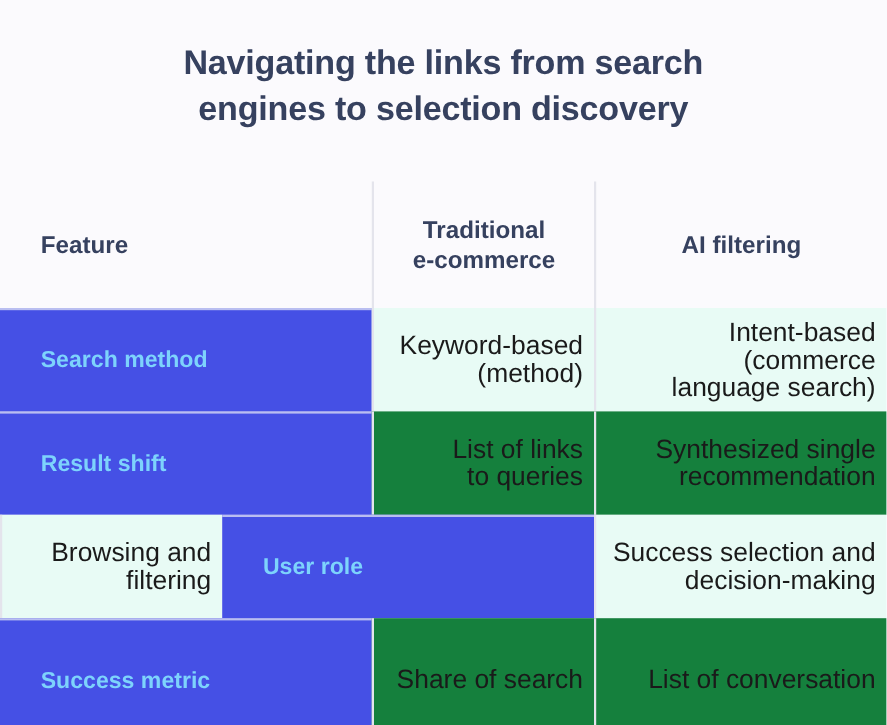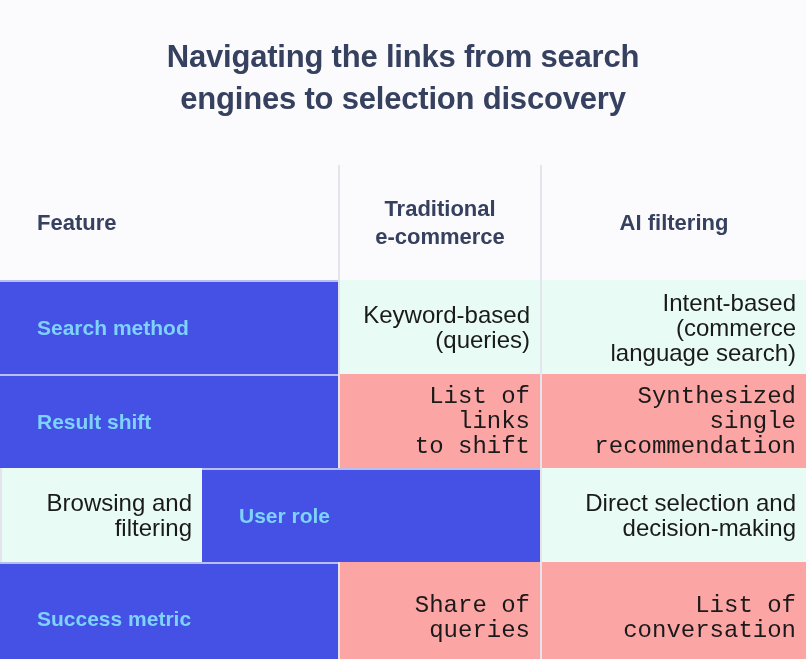--- a/index.html
+++ b/index.html
@@ -102,21 +102,21 @@
     font-size: 21px;
     line-height: 26px;
     padding-left: 37px;
   }
 
   .cell-data {
     border-left: 2px solid #e4e4ec;
     justify-content: center;
   }
   .cell-data.tint-mint  { background: #e8fbf5; }
-  .cell-data.tint-white { background: #fca5a5; font-family: Liberation Mono, monospace; }
+  .cell-data.tint-white { background: #15803d; }
   .data-text {
     color: #1a1a1a;
     font-size: 24px;
     line-height: 25px;
     text-align: right;
     padding: 0 10px;
     width: 100%;
   }
 </style>
 </head>
@@ -146,39 +146,39 @@
       </div>
     </div>
 
     <div class="row data-row">
       <div class="cell col-feature cell-feature">
         <span class="feature-text">Search method</span>
       </div>
       <div class="cell col-trad cell-data tint-mint">
         <span class="data-text">
           <span>Keyword-based</span><br>
-          <span>(queries)</span>
+          <span>(method)</span>
         </span>
       </div>
       <div class="cell col-ai cell-data tint-mint">
         <span class="data-text">
           <span>Intent-based (commerce</span><br>
           <span>language search)</span>
         </span>
       </div>
     </div>
 
     <div class="row data-row">
       <div class="cell col-feature cell-feature">
         <span class="feature-text">Result shift</span>
       </div>
       <div class="cell col-trad cell-data tint-white">
         <span class="data-text">
           <span>List of links</span><br>
-          <span>to shift</span>
+          <span>to queries</span>
         </span>
       </div>
       <div class="cell col-ai cell-data tint-white">
         <span class="data-text">
           <span>Synthesized single</span><br>
           <span>recommendation</span>
         </span>
       </div>
     </div>
 
@@ -187,32 +187,32 @@
         <span class="data-text">
           <span>Browsing and</span><br>
           <span>filtering</span>
         </span>
       </div>
       <div class="cell col-feature cell-feature">
         <span class="feature-text">User role</span>
       </div>
       <div class="cell col-ai cell-data tint-mint">
         <span class="data-text">
-          <span>Direct selection and</span><br>
+          <span>Success selection and</span><br>
           <span>decision-making</span>
         </span>
       </div>
     </div>
 
     <div class="row data-row">
       <div class="cell col-feature cell-feature">
         <span class="feature-text">Success metric</span>
       </div>
       <div class="cell col-trad cell-data tint-white">
-        <span class="data-text">Share of queries</span>
+        <span class="data-text">Share of search</span>
       </div>
       <div class="cell col-ai cell-data tint-white">
         <span class="data-text">List of conversation</span>
       </div>
     </div>
 
   </div>
 </div>
 
 </body></html>

